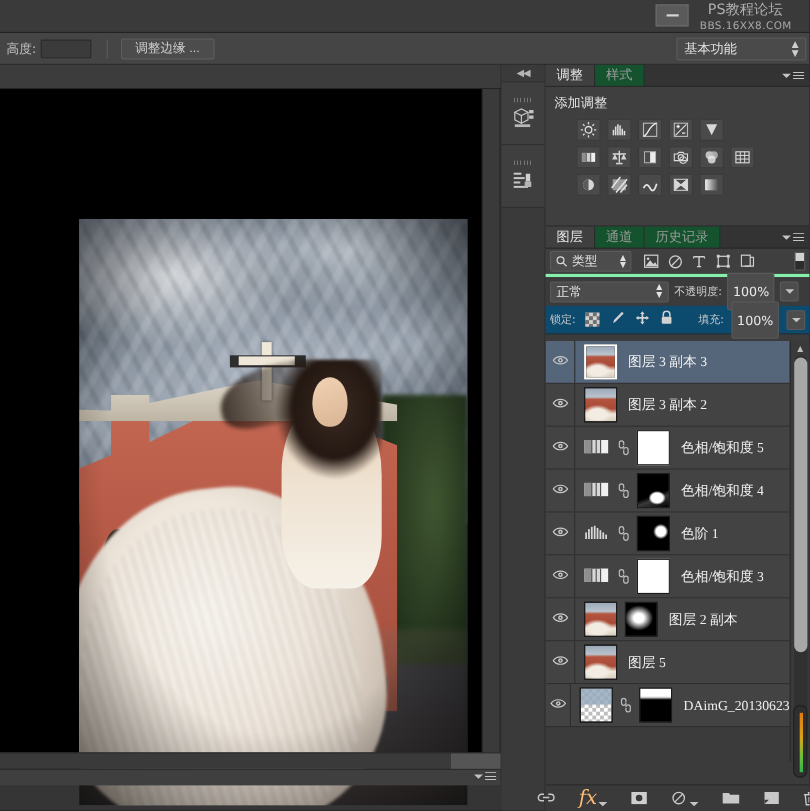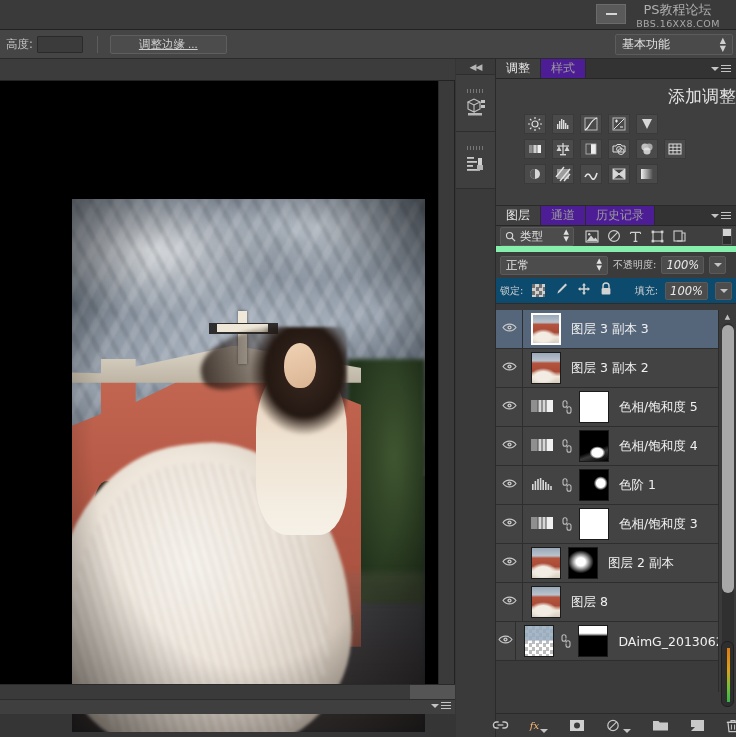--- a/index.html
+++ b/index.html
@@ -47,23 +47,23 @@
     background:#454545; border-bottom:1px solid #2b2b2b;
     display:flex; align-items:center;
   }
   .opt-label{ margin-left:6px; color:#c2c2c2; font-size:11.5px; }
   .opt-input{
     margin-left:4px; width:46px; height:17px; background:#3b3b3b;
     border:1px solid #2a2a2a; border-radius:1px;
   }
   .opt-sep{ width:1px; height:17px; background:#5d5d5d; margin:0 12px 0 14px; }
   .opt-btn{
-    height:19px; padding:0 28px; background:#4c4c4c;
+    height:19px; padding:0 12px; background:#4c4c4c;
     border:1px solid #5e5e5e; border-radius:2px;
-    color:#d0d0d0; font-size:11.5px; line-height:17px;text-decoration:underline;
+    color:#d0d0d0; font-size:11.5px; line-height:17px;
   }
   .ws-select{
     position:absolute; right:3px; top:4px; width:118px; height:21px;
     background:#4a4a4a; border:1px solid #5c5c5c; border-radius:2px;
     display:flex; align-items:center; padding:0 6px; color:#e2e2e2; font-size:12px;
   }
   .ws-select .spin{ margin-left:auto; font-size:8px; line-height:8px; color:#d0d0d0; text-align:center;}
 
   
   .docwin{
@@ -244,50 +244,50 @@
     position:absolute; left:496px; top:59px; width:240px; height:678px;
     background:#3b3b3b;
   }
 
   .panel-tabbar{
     height:20px; background:#333; border-bottom:1px solid #262626;
     display:flex; align-items:stretch; position:relative;
   }
   .panel-tab{
     padding:0 10px; display:flex; align-items:center; font-size:12px;
-    color:#9b9b9b; background:#4c1d95; border-right:1px solid #2a2a2a;
+    color:#9b9b9b; background:#14532d; border-right:1px solid #2a2a2a;
   }
   .panel-tab.active{ background:#3f3f3f; color:#e6e6e6; }
   .panel-menu{
     margin-left:auto; display:flex; align-items:center; padding:0 5px;
     color:#c4c4c4; font-size:9px; gap:2px;
   }
   .hamb{ display:inline-block; width:10px; height:8px;
     background:repeating-linear-gradient(180deg,#c4c4c4 0 1px, rgba(0,0,0,0) 1px 3px); }
   .tri-d{ width:0;height:0;border-left:4px solid transparent;border-right:4px solid transparent;border-top:4px solid #c4c4c4; }
 
   
   .adjpanel{ background:#3f3f3f; height:126px; position:relative; }
-  .adj-title{ padding:6px 0 4px 8px; font-size:17px; color:#e4e4e4;text-align:right; }
+  .adj-title{ padding:6px 0 4px 8px; font-size:12px; color:#e4e4e4; }
   .adj-rows{ padding:2px 0 0 28px; }
   .adj-row{ display:flex; gap:6px; margin-bottom:5px; }
   .adj-ico{
     width:22px; height:20px; background:#4a4a4a; border:1px solid #3a3a3a;
     display:flex; align-items:center; justify-content:center;
   }
   .adj-ico svg{ display:block; }
 
   
   .layerspanel{
     position:absolute; left:0; top:146px; width:240px; height:532px;
     background:#3b3b3b; border-top:1px solid #2a2a2a;
   }
   .filterrow{
     height:26px; background:#3f3f3f; display:flex; align-items:center;
-    padding:0 4px; gap:4px; border-bottom:6px solid #86efac;justify-content:center;
+    padding:0 4px; gap:4px; border-bottom:3px solid #86efac;justify-content:center;
   }
   .kindsel{
     width:74px; height:19px; background:#4c4c4c; border:1px solid #5a5a5a;
     border-radius:2px; display:flex; align-items:center; gap:4px; padding:0 4px;
     color:#e0e0e0; font-size:11.5px;
   }
   .kindsel .spin{ margin-left:auto; font-size:7px; line-height:7px; text-align:center; }
   .ficons{ display:flex; align-items:center; gap:7px; margin-left:6px; }
   .ficon{ width:15px; height:15px; display:flex; align-items:center; justify-content:center; color:#c9c9c9; }
   .fswitch{
@@ -303,21 +303,21 @@
   .modesel{
     width:108px; height:19px; background:#4c4c4c; border:1px solid #5a5a5a;
     border-radius:2px; display:flex; align-items:center; padding:0 5px;
     color:#e4e4e4; font-size:11.5px;
   }
   .modesel .spin{ margin-left:auto; font-size:7px; line-height:7px; text-align:center; }
   .fieldlbl{ font-size:10px; color:#cdcdcd; }
   .numbox{
     height:18px; min-width:40px; background:#4c4c4c; border:1px solid #5a5a5a;
     border-radius:2px; display:flex; align-items:center; justify-content:center;
-    color:#eaeaea; font-size:11.5px; padding:0 4px;font-style:italic;
+    color:#eaeaea; font-size:11.5px; padding:16px 4px;
   }
   .dropbtn{
     width:17px; height:18px; background:#4c4c4c; border:1px solid #5a5a5a;
     border-radius:2px; display:flex; align-items:center; justify-content:center;
   }
   .lockrow{
     height:26px; display:flex; align-items:center; padding:0 4px; gap:7px;
     background:#0c4a6e; border-bottom:1px solid #2c2c2c;
   }
   .lockicos{ display:flex; align-items:center; gap:9px; margin-left:2px; }
@@ -328,21 +328,21 @@
     background-size:7px 7px;
   }
 
   
   .layerlist{
     position:absolute; left:0; top:104px; width:222px; height:382px;
     overflow:hidden; background:#3b3b3b;
   }
   .layerrow{
     height:39px; display:flex; align-items:center;
-    border-bottom:1px solid #2e2e2e; background:#434343; position:relative;
+    border-bottom:1px solid #2e2e2e; background:#434343; position:relative;font-family:Liberation Serif, serif;
   }
   .layerrow.selected{ background:#55657a; }
   .eyecell{
     width:27px; height:100%; display:flex; align-items:center; justify-content:center;
     border-right:1px solid #2e2e2e;
   }
   .thumb{
     width:30px; height:32px; margin-left:8px; border:1px solid #1b1b1b; background:#222;
     position:relative; overflow:hidden; flex:none;
   }
@@ -913,21 +913,21 @@
             <div class="eyecell">
               <span><svg width="15" height="11" viewBox="0 0 15 11">
                   <path d="M1 5.5 C4 1, 11 1, 14 5.5 C11 10, 4 10, 1 5.5 Z" fill="none" stroke="#c9c9c9" stroke-width="1.1"></path>
                   <circle cx="7.5" cy="5.5" r="2.1" fill="#c9c9c9"></circle>
                   <circle cx="7.5" cy="5.5" r="0.8" fill="#4a4a4a"></circle>
                 </svg></span>
             </div>
             <div class="thumb">
               <span class="thumb-photo"></span>
             </div>
-            <span class="lname">图层 8</span>
+            <span class="lname">图层 5</span>
           </div>
           <div class="layerrow">
             <div class="eyecell">
               <span><svg width="15" height="11" viewBox="0 0 15 11">
                   <path d="M1 5.5 C4 1, 11 1, 14 5.5 C11 10, 4 10, 1 5.5 Z" fill="none" stroke="#c9c9c9" stroke-width="1.1"></path>
                   <circle cx="7.5" cy="5.5" r="2.1" fill="#c9c9c9"></circle>
                   <circle cx="7.5" cy="5.5" r="0.8" fill="#4a4a4a"></circle>
                 </svg></span>
             </div>
             <div class="thumb">
@@ -956,21 +956,21 @@
 
       <div class="layer-bottombar">
         <span class="lb-ico">
           <svg width="17" height="13" viewBox="0 0 17 13">
               <path d="M6.6 3 H4.4 a3 3 0 0 0 0 6 H6.6" fill="none" stroke="#c8c8c8" stroke-width="1.3"></path>
             <path d="M10.4 3 H12.6 a3 3 0 0 1 0 6 H10.4" fill="none" stroke="#c8c8c8" stroke-width="1.3"></path>
             <path d="M5.6 6 H11.4" stroke="#c8c8c8" stroke-width="1.3"></path>
             </svg>
         </span>
         <span class="lb-ico">
-          <span style="font-family:'DejaVu Serif',serif;font-style:italic;font-size:10px;color:#fdba74;">fx</span>
+          <span style="font-family:'DejaVu Serif',serif;font-style:italic;font-size:18px;color:#fdba74;">fx</span>
           <span class="tri-d" style="margin-left:1px;align-self:flex-end;margin-bottom:2px;"></span>
         </span>
         <span class="lb-ico">
           <svg width="16" height="13" viewBox="0 0 16 13">
               <rect x="1" y="1" width="14" height="11" fill="#cfcfcf"></rect>
             <circle cx="8" cy="6.5" r="3" fill="#3a3a3a"></circle>
             </svg>
         </span>
         <span class="lb-ico">
           <svg width="16" height="13" viewBox="0 0 16 13">

